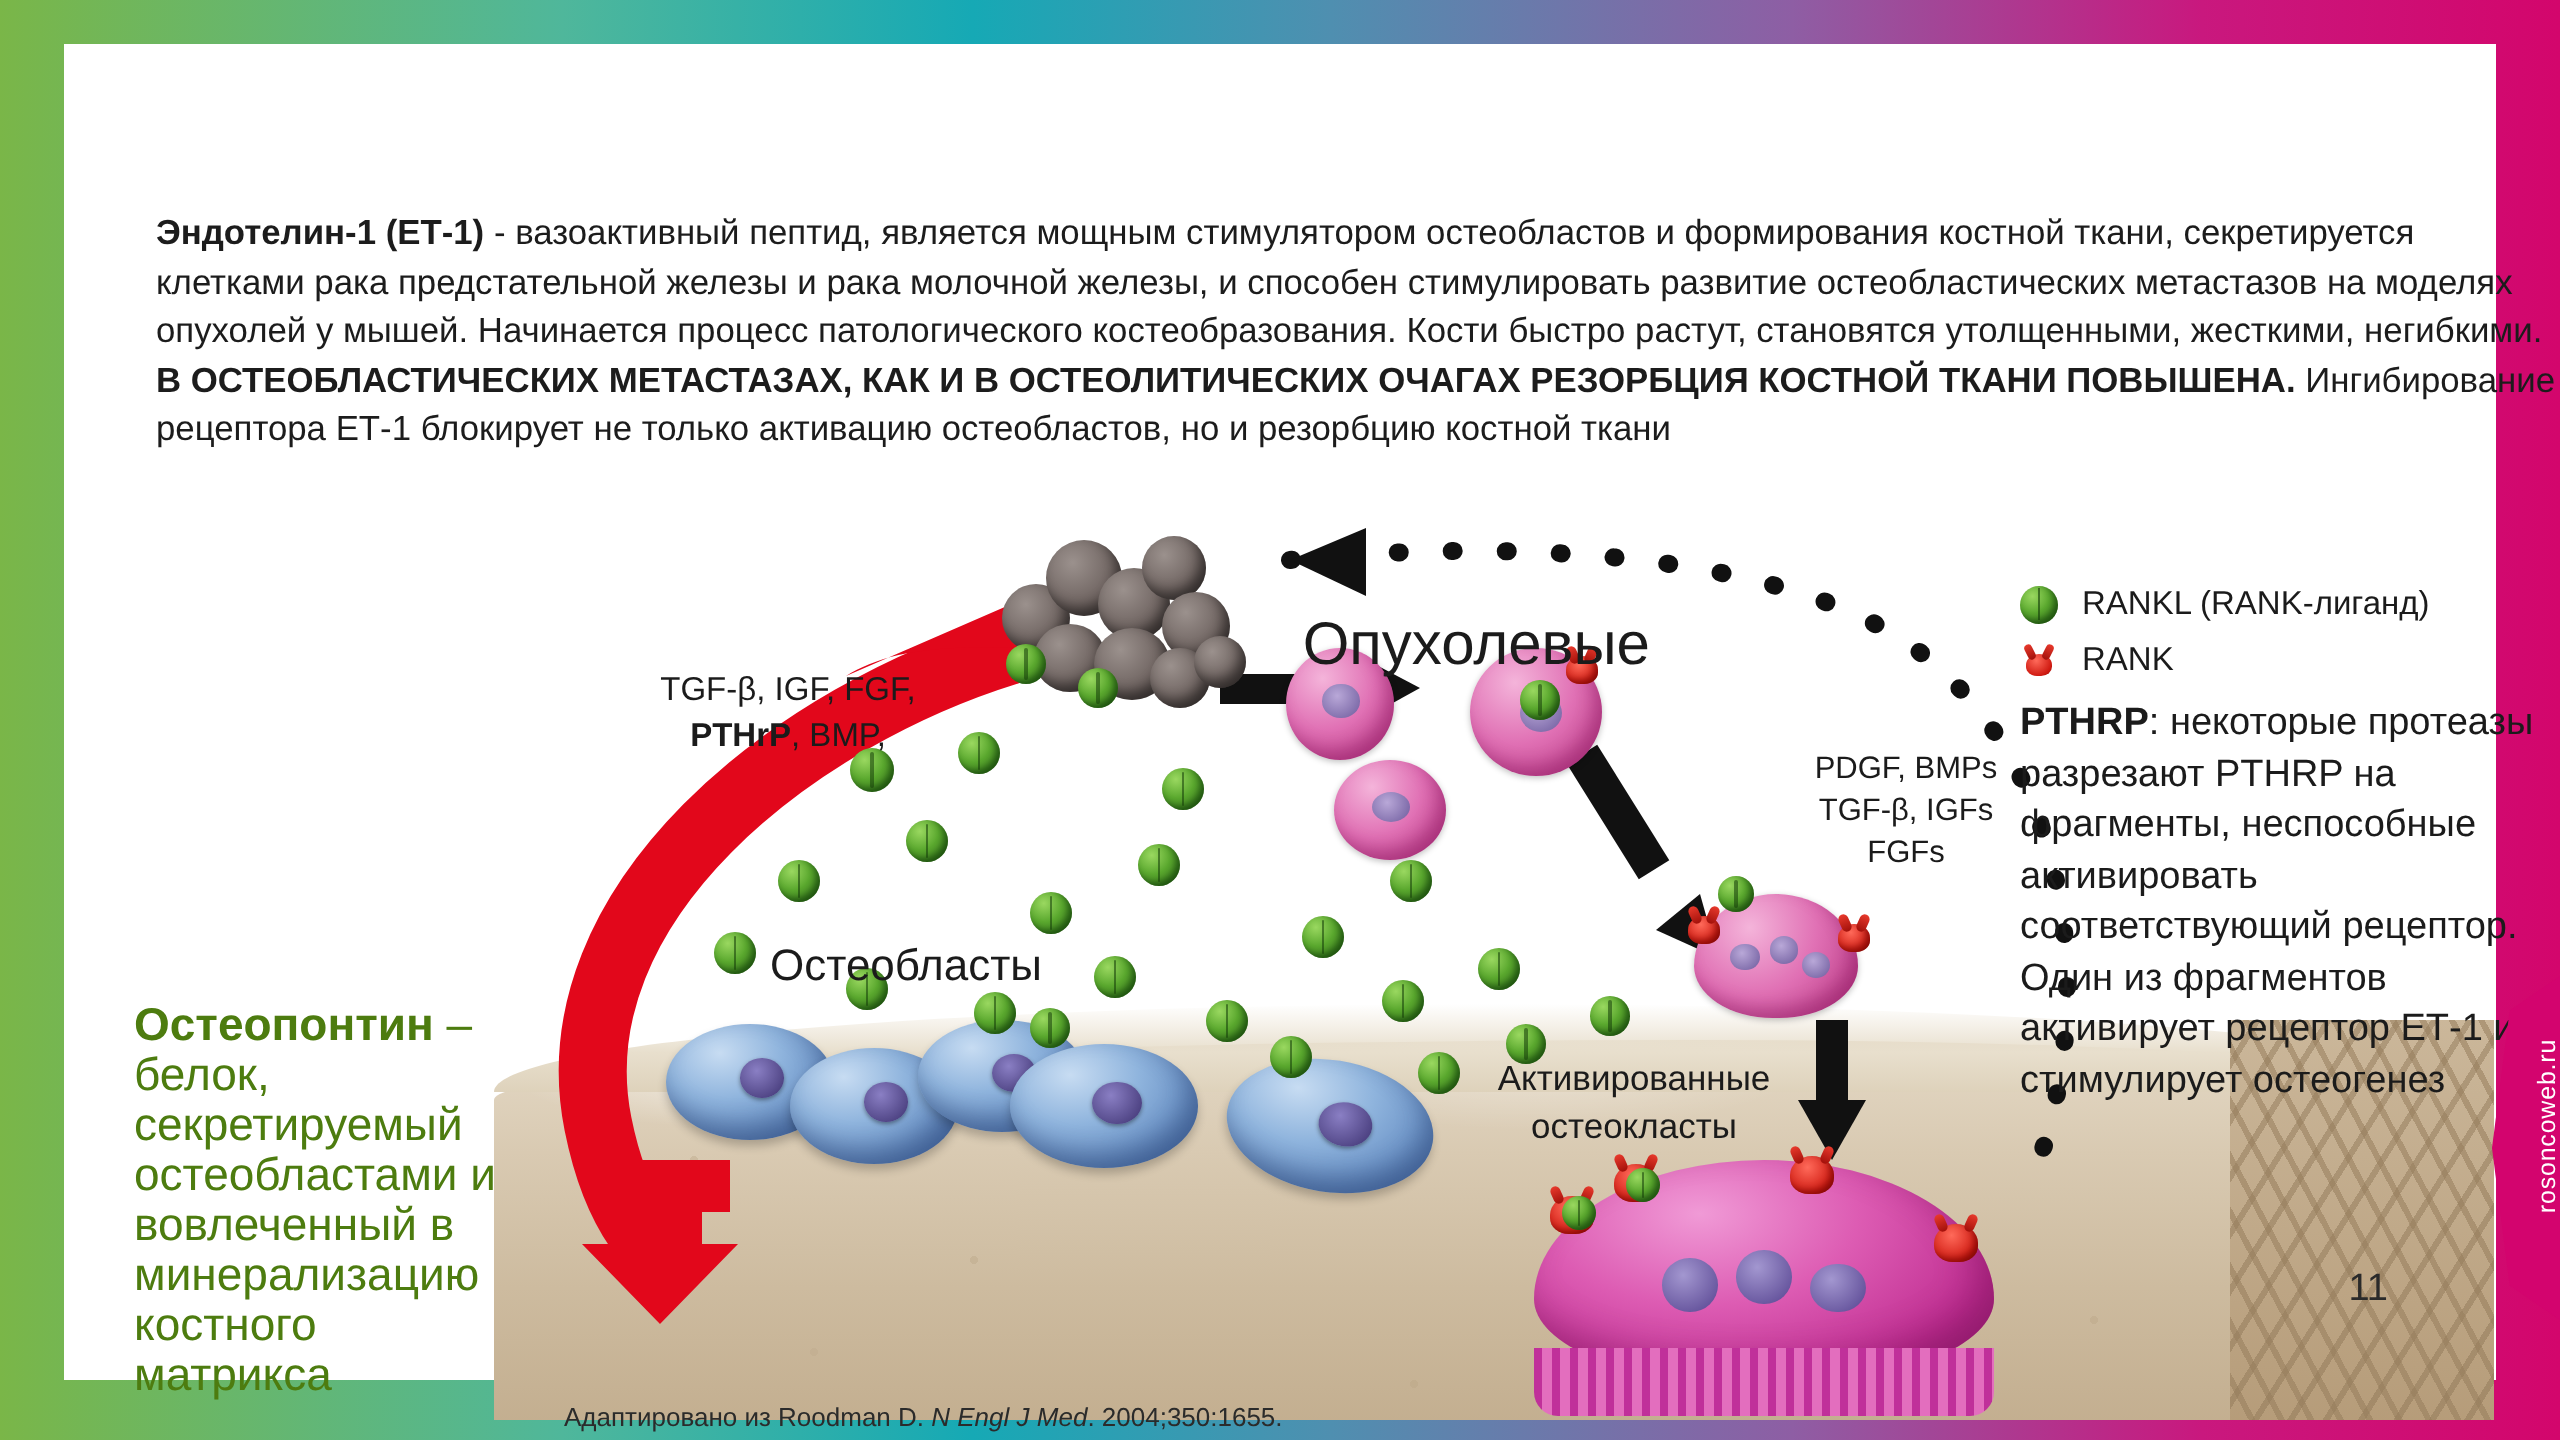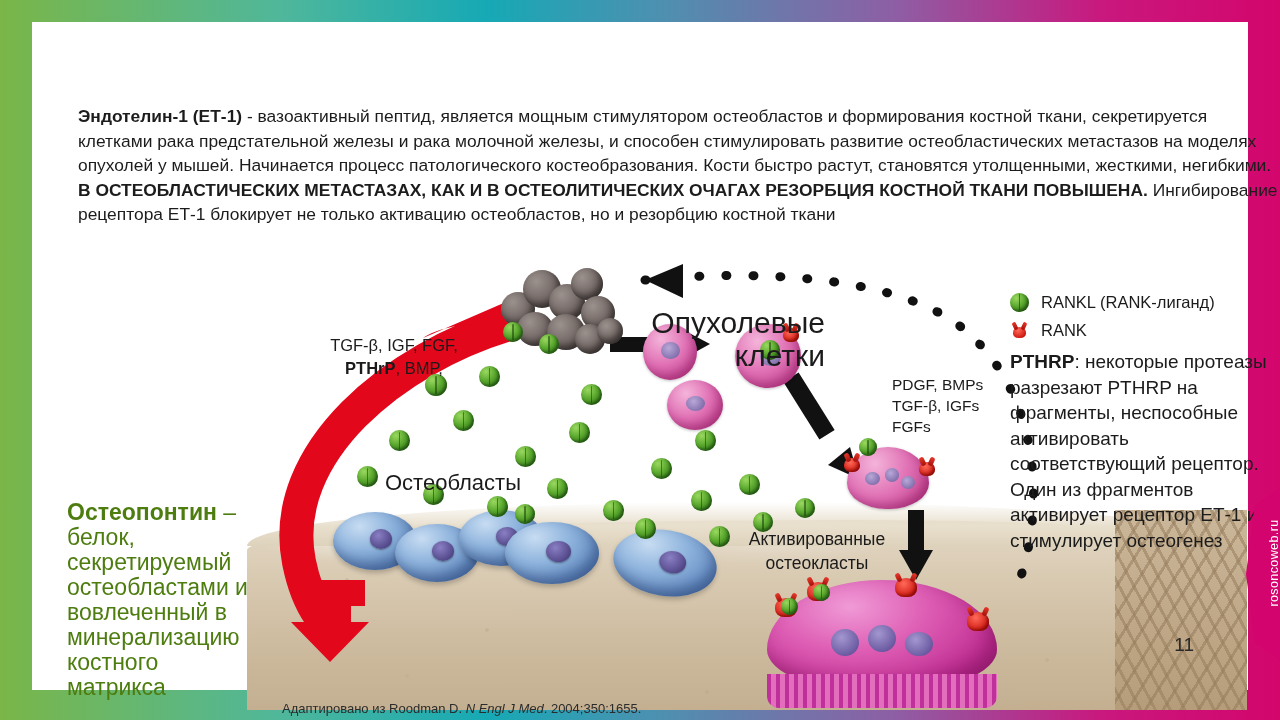--- a/index.html
+++ b/index.html
@@ -142,21 +142,21 @@
   .rank:after{right:1px;transform:rotate(24deg);}
 
   
   .bigred{position:absolute;left:0;top:0;width:1000px;height:448px;pointer-events:none;}
 
   
   .lab{position:absolute;color:#111;}
   .lab-tumor{left:603px;top:253px;width:190px;font-size:30px;line-height:33px;text-align:right;color:#1b1b1b;margin-top:31px;}
   .lab-osteoblast{left:353px;top:448px;font-size:22px;color:#1b1b1b;}
   .lab-osteoclast{left:695px;top:505px;width:180px;font-size:17.5px;line-height:24px;text-align:center;color:#1b1b1b;}
-  .lab-gf-mid{left:860px;top:352px;width:122px;font-size:15.5px;line-height:21px;text-align:left;color:#1b1b1b;}
+  .lab-gf-mid{left:860px;top:352px;width:122px;font-size:15.5px;line-height:21px;text-align:center;color:#1b1b1b;}
 
   .gf-left{
     position:absolute;left:248px;top:312px;width:228px;
     font-size:16.5px;line-height:23px;color:#1b1b1b;text-align:center;
   }
   .gf-left b{font-weight:bold;}
 
   .osteopontin-left{
     position:absolute;left:35px;top:478px;width:186px;
     font-size:23px;line-height:25px;color:#4d7c0f;
@@ -355,21 +355,20 @@
       <div class="rankl" style="left:268px;top:242px;width:20px;height:20px;"></div>
       <div class="rankl" style="left:506px;top:250px;width:20px;height:20px;"></div>
       <div class="rankl" style="left:548px;top:236px;width:20px;height:20px;"></div>
       <div class="rankl" style="left:256px;top:60px;width:20px;height:20px;"></div>
       <div class="rankl" style="left:292px;top:72px;width:20px;height:20px;"></div>
 
     </div>
 
     <div class="lab lab-tumor">
       <div>Опухолевые</div>
-      <div>клетки</div>
     </div>
 
     <div class="lab lab-osteoblast">Остеобласты</div>
 
     <div class="lab lab-osteoclast">
       <div>Активированные</div>
       <div>остеокласты</div>
     </div>
 
     <div class="lab lab-gf-mid">

